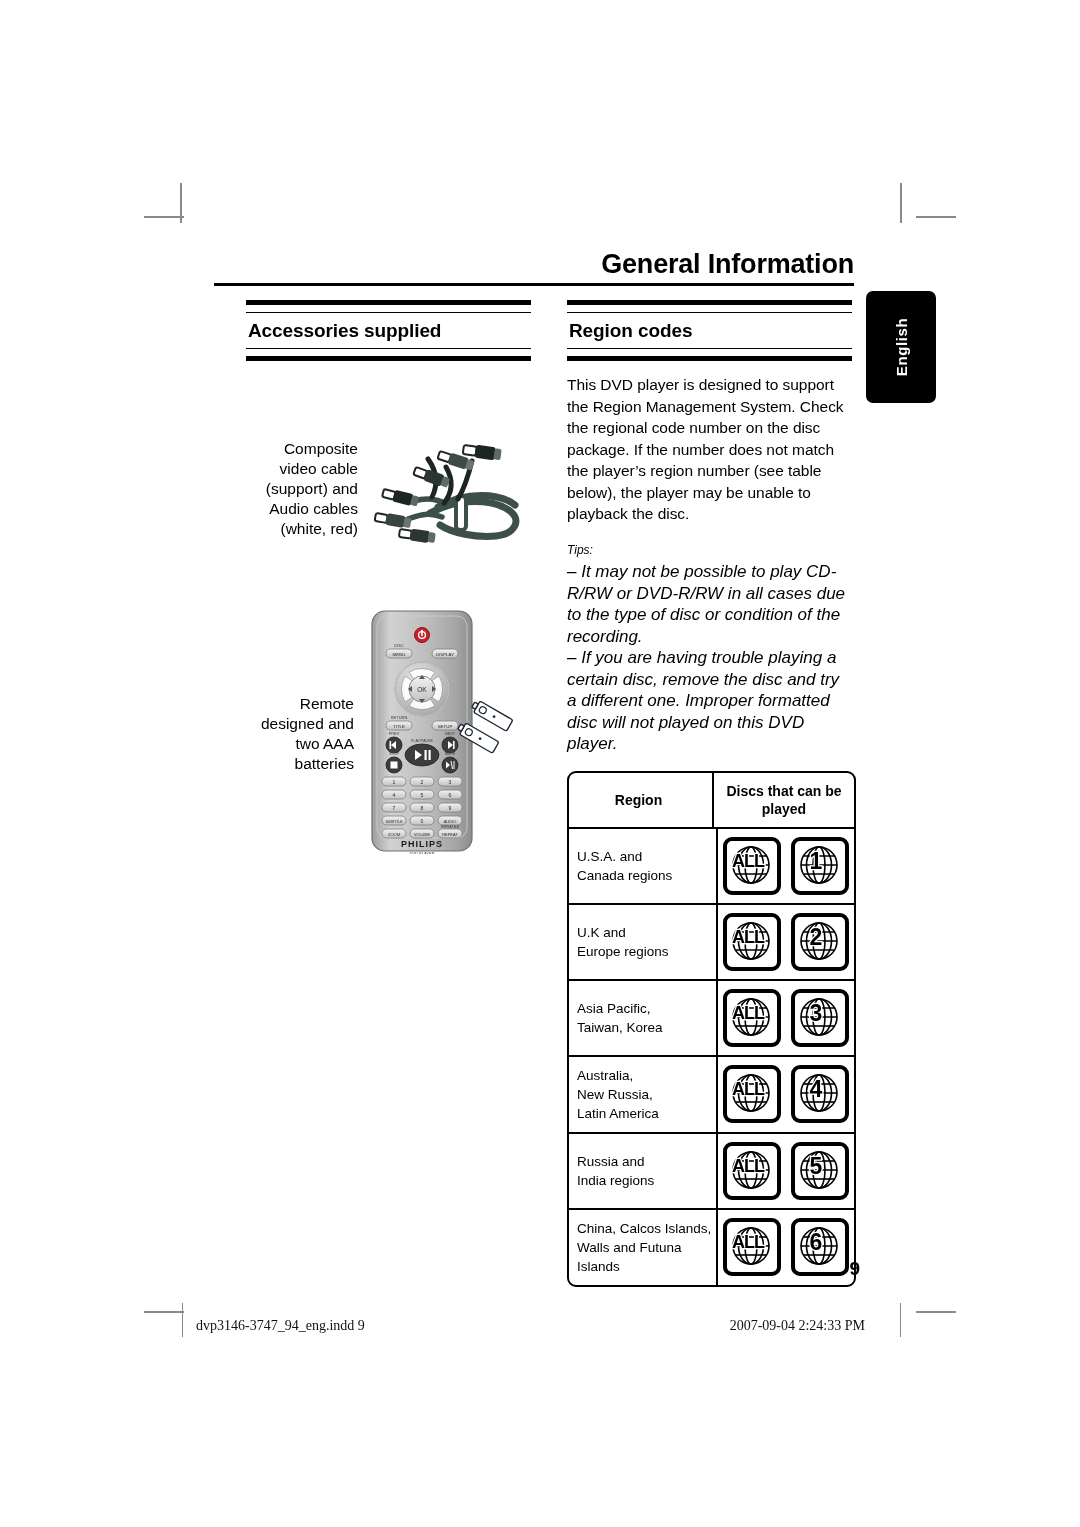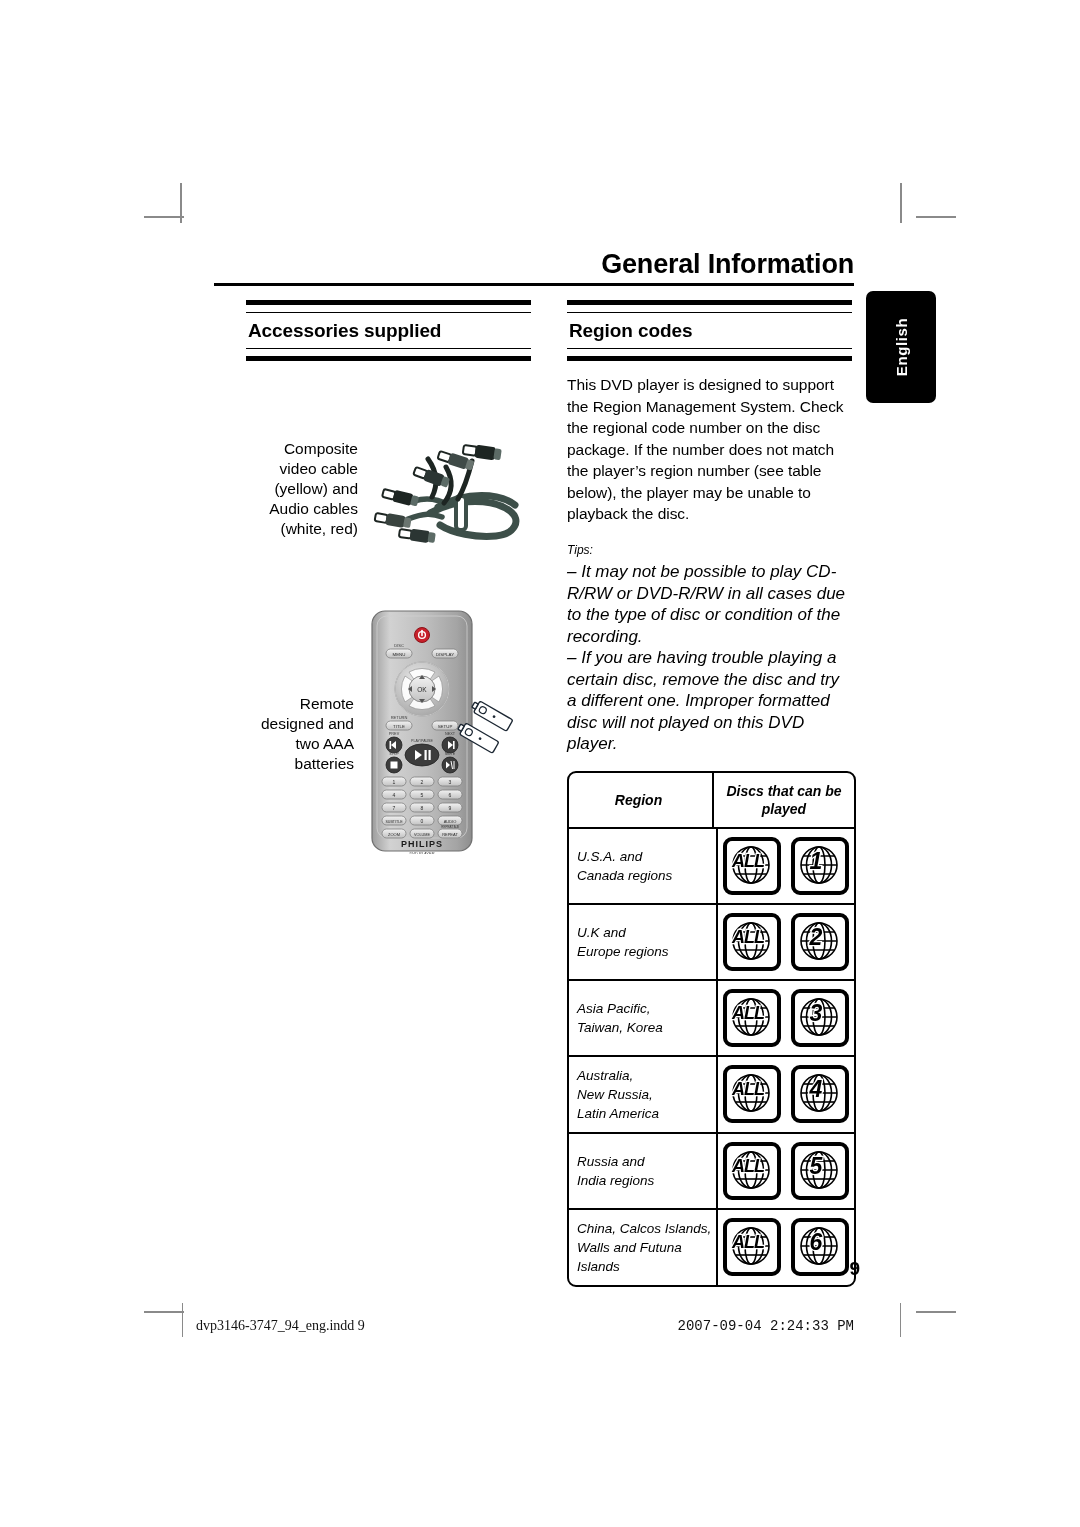--- a/index.html
+++ b/index.html
@@ -61,21 +61,21 @@
   .acc-block2{position:relative;margin-top:30px;display:flex;align-items:center;}
   .acc-caption2{
     font-size:15.5px;line-height:20px;text-align:right;width:108px;flex:0 0 108px;
   }
 
   
   .region-table{
     margin-top:16px;border:2px solid #000;border-radius:9px;overflow:hidden;
     width:285px;
   }
-  .rt-row{display:flex;border-top:2px solid #000;font-style:italic;}
+  .rt-row{display:flex;border-top:2px solid #000;}
   .rt-row:first-child{border-top:none;}
   .rt-c1{
     flex:0 0 139px;border-right:2px solid #000;
     padding:9px 0 9px 8px;font-size:13.5px;line-height:19px;
     display:flex;flex-direction:column;justify-content:center;
   }
   .rt-c2{
     flex:1;display:flex;align-items:flex-start;justify-content:center;gap:10px;
     padding:8px 0;
   }
@@ -103,21 +103,21 @@
 
   
   .page-num{
     position:absolute;left:790px;top:1258px;width:70px;text-align:right;
     font-size:19px;font-weight:bold;
   }
   .footer-text{
     position:absolute;top:1318px;font-size:14px;font-family:"Liberation Serif", serif;color:#111;
   }
   .footer-left{left:196px;}
-  .footer-right{right:226px;font-family:Liberation Mono, monospace;}
+  .footer-right{right:215px;}
   .footer-bar{position:absolute;width:1px;height:34px;background:#8a8a8a;top:1303px;}
 </style>
 </head>
 <body>
 
 <div class="page">
 
   <div class="cropmark cm-v" style="left:180px;top:183px;"></div>
   <div class="cropmark cm-h" style="left:144px;top:216px;"></div>
   <div class="cropmark cm-v" style="left:900px;top:183px;"></div>
@@ -136,21 +136,21 @@
 
   <div class="col-left">
     <div class="sec-rule-top"></div>
     <div class="sec-title">Accessories supplied</div>
     <div class="sec-rule-bottom"></div>
 
     <div class="acc-block" style="margin-top:78px;">
       <div class="acc-caption">
         <div>Composite</div>
         <div>video cable</div>
-        <div>(yellow) and</div>
+        <div>(support) and</div>
         <div>Audio cables</div>
         <div>(white, red)</div>
       </div>
       <div class="acc-art" style="margin-left:10px;margin-top:2px;">
         <svg width="165" height="108" viewBox="0 0 165 108">
 
           <g fill="none" stroke="#3d4f49" stroke-width="7" stroke-linecap="round">
             <path d="M62,72 C92,56 126,58 142,70 C154,79 147,93 128,95 C108,97 84,92 72,84"></path>
             <path d="M70,66 C98,50 132,52 147,64"></path>
           </g>

